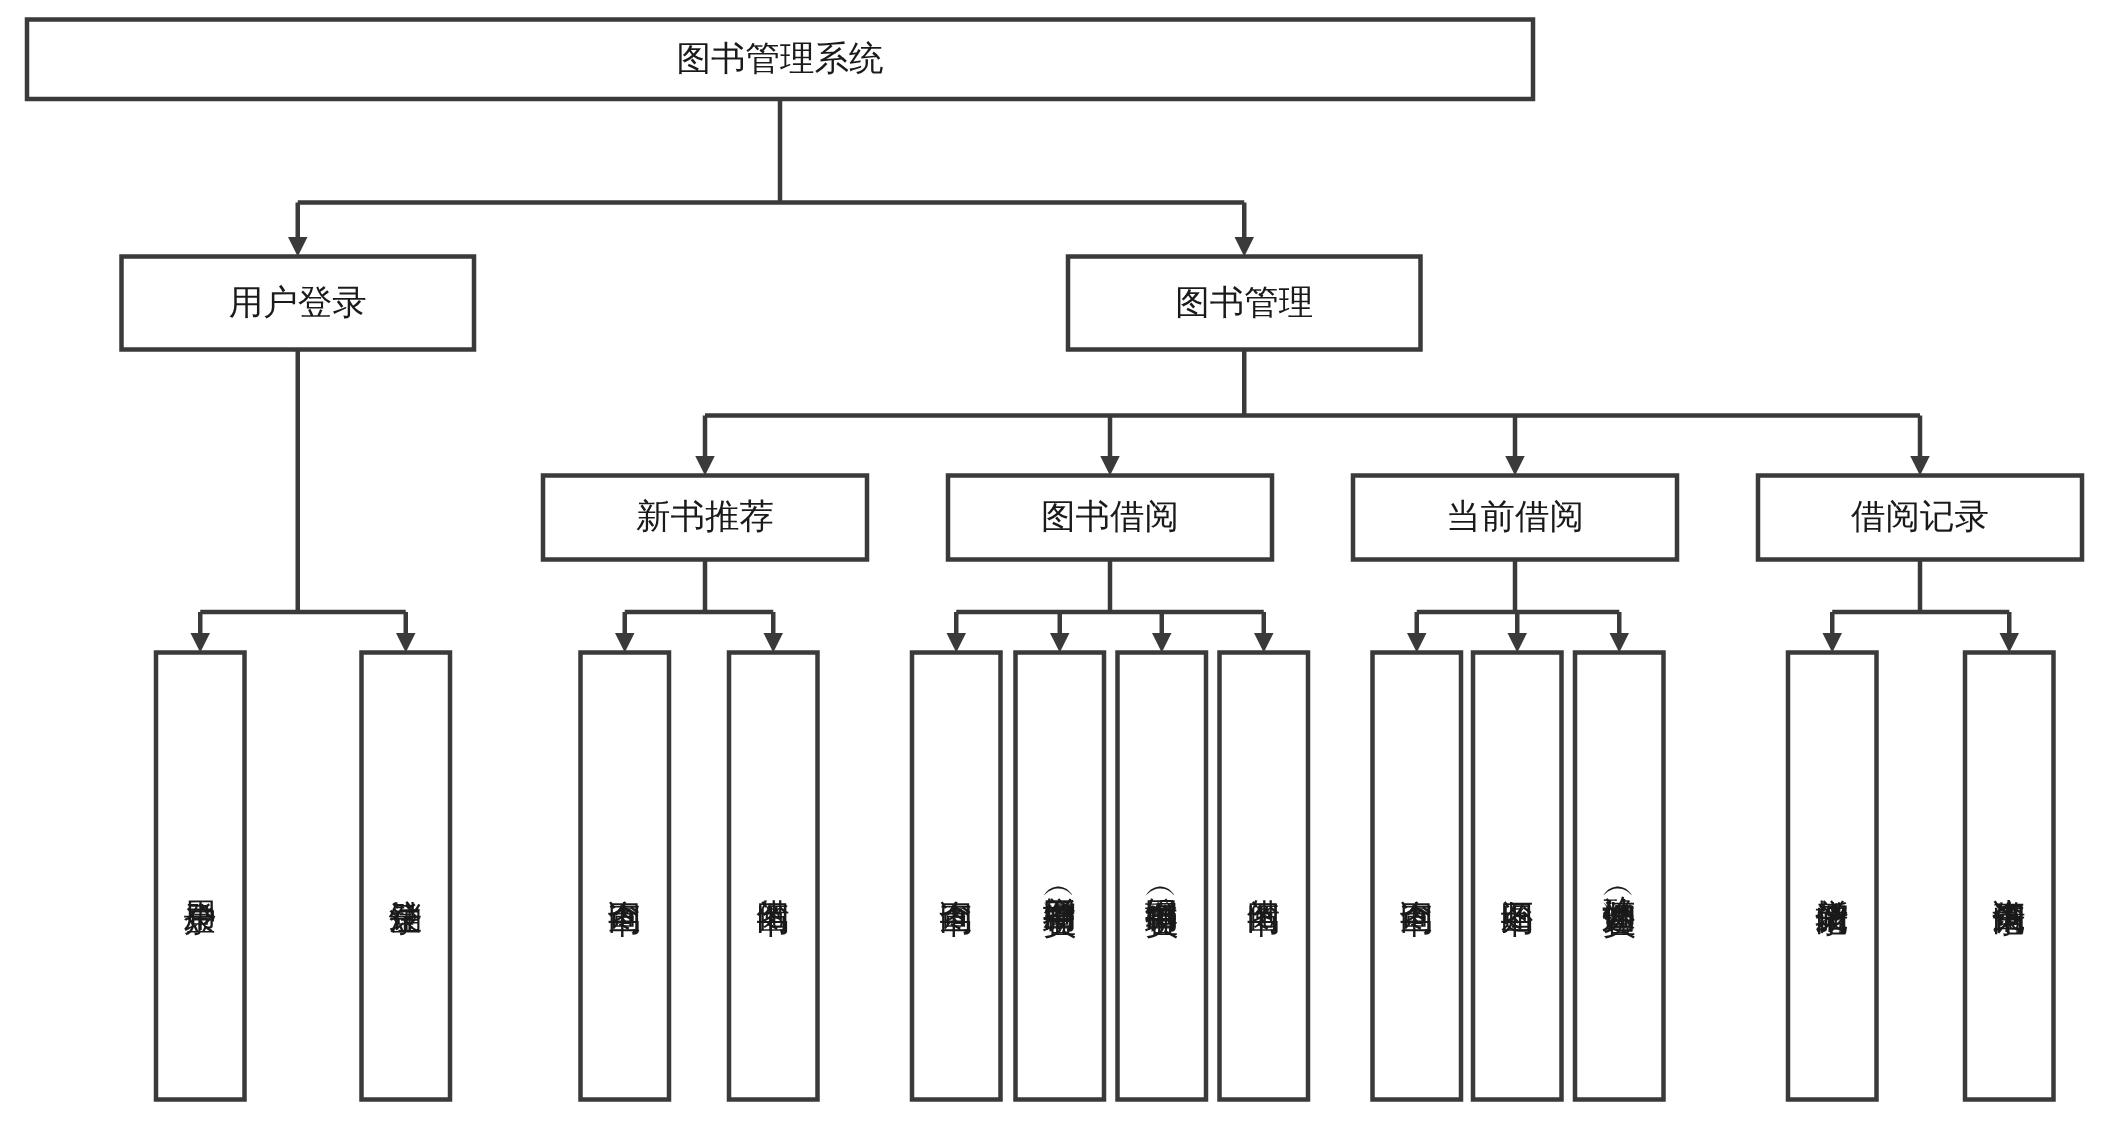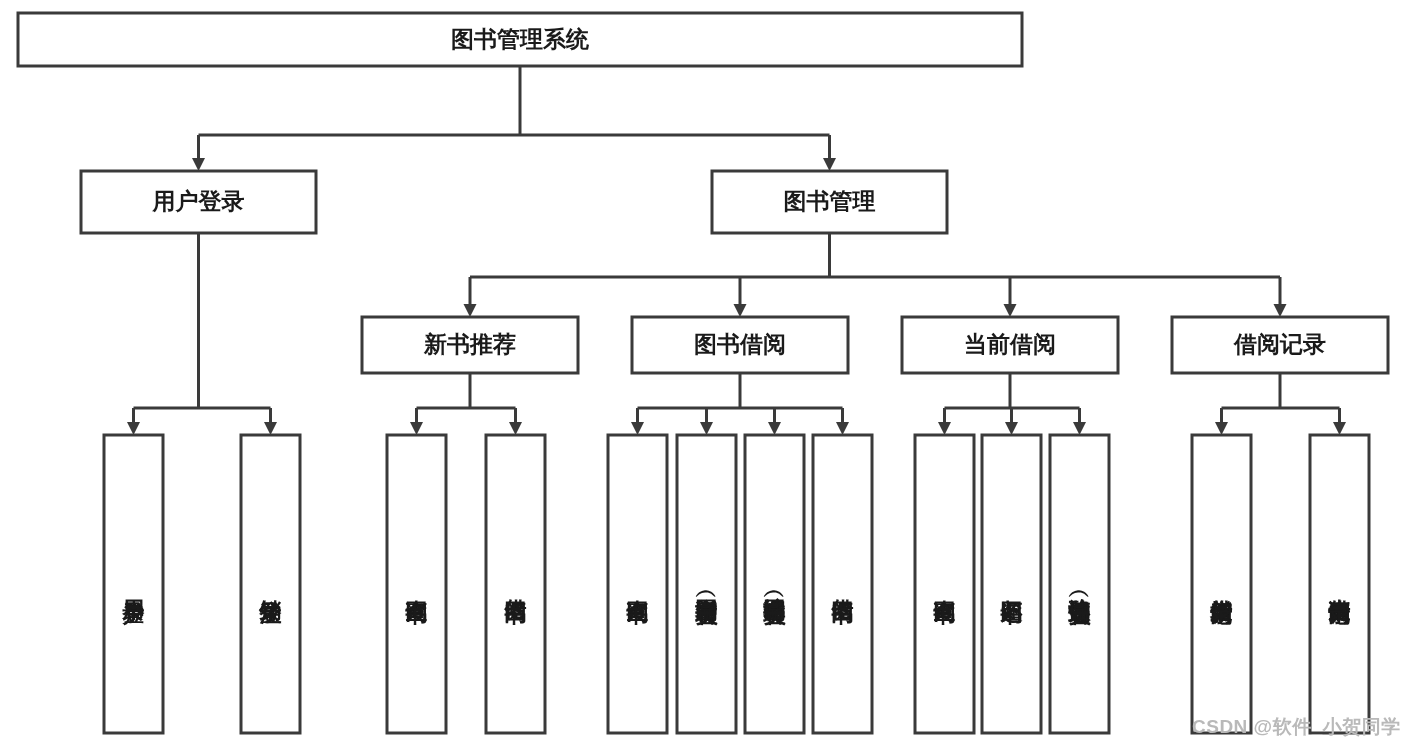--- a/index.html
+++ b/index.html
@@ -10,21 +10,20 @@
   }
   body {
     font-family: "Liberation Sans", "DejaVu Sans", sans-serif;
   }
   #diagram-root {
     position: relative;
     width: 1405px;
     height: 747px;
     background: #ffffff;
     overflow: hidden;
-    font-weight: bold;
   }
   svg#tree-svg {
     position: absolute;
     top: 0;
     left: 0;
     width: 1405px;
     height: 747px;
     display: block;
   }
   .node-rect {
@@ -188,14 +187,13 @@
       <div class="vlabel" style="left: 677px; top: 435px; width: 59px; height: 298px;">新增图书（管理员）</div>
       <div class="vlabel" style="left: 745px; top: 435px; width: 59px; height: 298px;">编辑图书（管理员）</div>
       <div class="vlabel" style="left: 813px; top: 435px; width: 59px; height: 298px;">借阅图书</div>
       <div class="vlabel" style="left: 915px; top: 435px; width: 59px; height: 298px;">查询图书</div>
       <div class="vlabel" style="left: 982px; top: 435px; width: 59px; height: 298px;">归还图书</div>
       <div class="vlabel" style="left: 1050px; top: 435px; width: 59px; height: 298px;">确认归还（管理员）</div>
       <div class="vlabel" style="left: 1192px; top: 435px; width: 59px; height: 298px;">新增借阅记录</div>
       <div class="vlabel" style="left: 1310px; top: 435px; width: 59px; height: 298px;">查询借阅记录</div>
     </div>
 
-  <div class="watermark" style="left: 1192px; top: 714px;">CSDN @软件_小贺同学</div>
 </div>
 
 </body></html>

